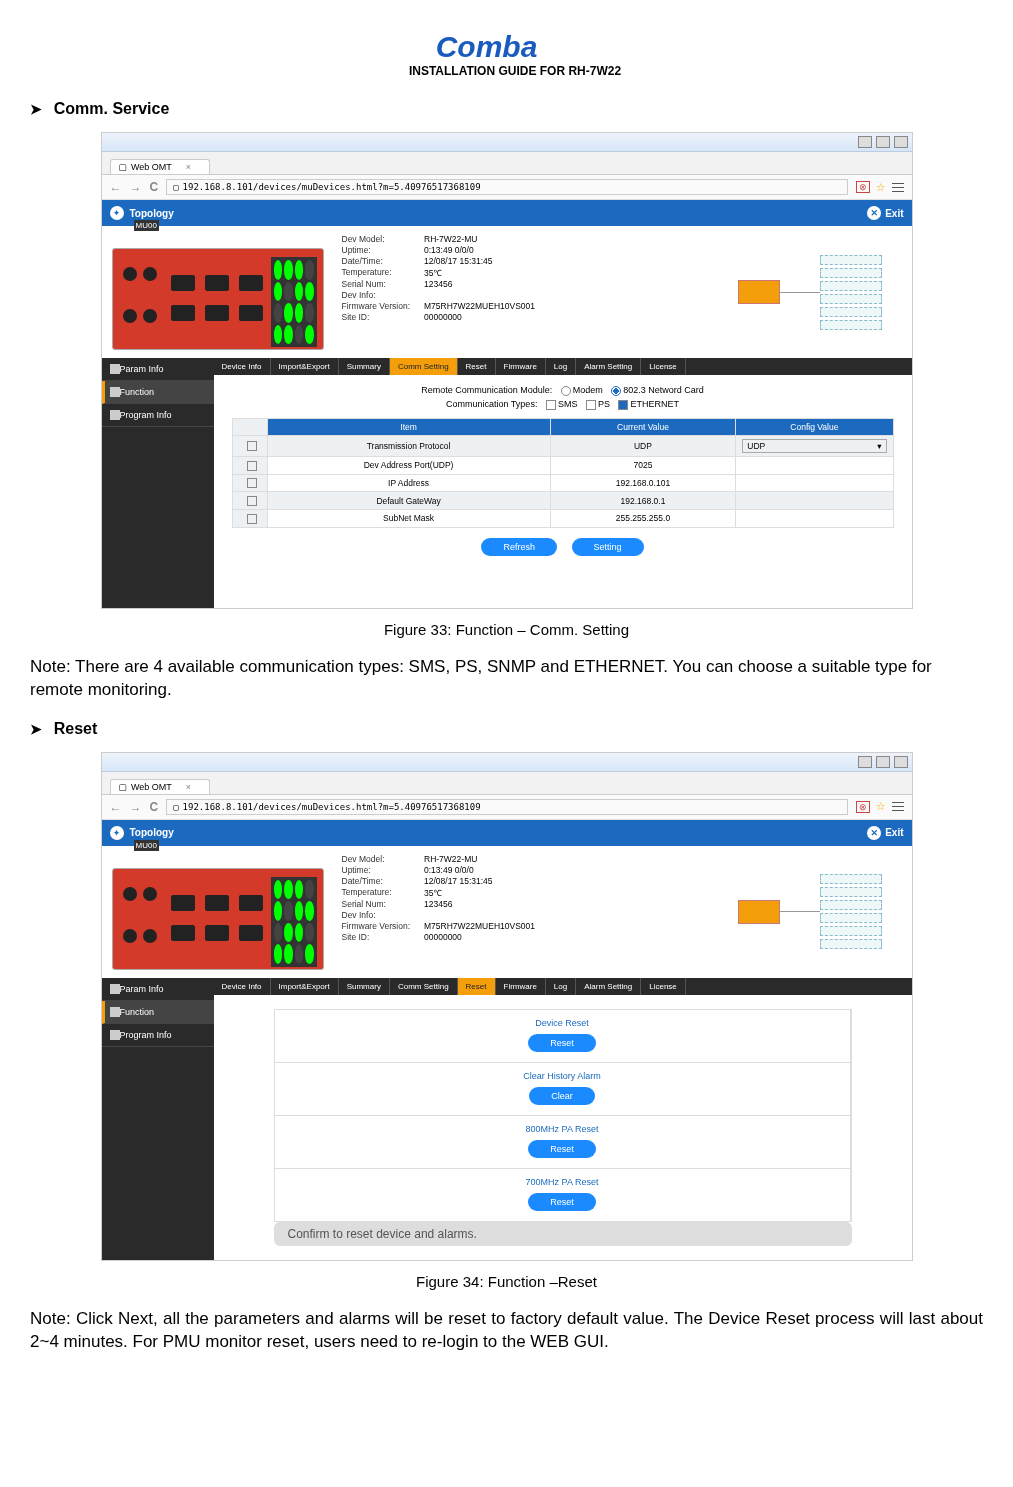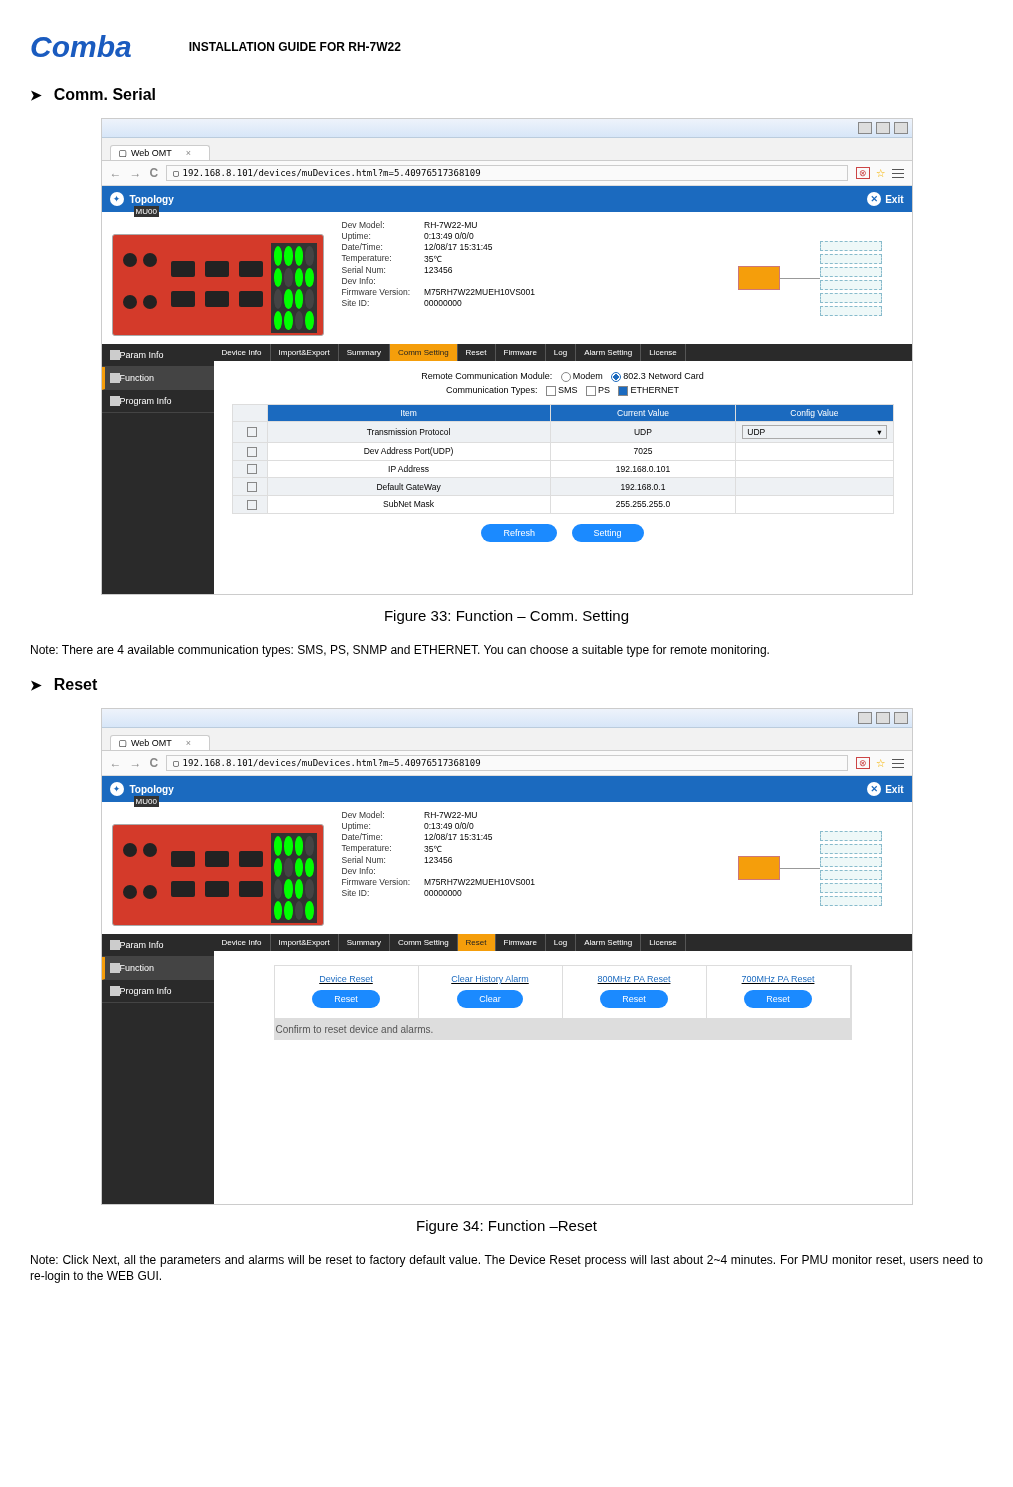--- a/index.html
+++ b/index.html
@@ -8,20 +8,21 @@
     padding: 30px 30px 20px 30px;
     color: #000;
     background: #fff;
     width: 1013px;
     box-sizing: border-box;
   }
   .header {
     display: flex;
     align-items: center;
     margin-bottom: 22px;
+    flex-direction: column;
   }
   .logo {
     font-family: Arial, sans-serif;
     font-size: 30px;
     font-weight: bold;
     font-style: italic;
     color: #1a5bbf;
     margin-right: 40px;
   }
   .doc-title {
@@ -319,64 +320,64 @@
     display: inline-block;
     background: #1b8aff;
     color: #fff;
     padding: 4px 22px;
     border-radius: 14px;
     font-size: 9px;
     margin: 0 6px;
   }
   .reset-grid {
     display: grid;
-    grid-template-columns: 1fr 1fr 1fr 1fr;
+    grid-template-columns: 1fr;
     border: 1px solid #ddd;
     border-bottom: none;
-    text-decoration: underline;
   }
   .reset-cell {
     border-right: 1px solid #ddd;
     border-bottom: 1px solid #ddd;
     text-align: center;
     padding: 8px 4px 10px 4px;
   }
   .reset-cell .label {
     color: #1b6abf;
     margin-bottom: 6px;
   }
   .confirm-bar {
     background: #ddd;
-    padding: 5px 2px;
-    font-size: 10px;
+    padding: 5px 14px;
+    font-size: 12px;
     color: #555;
+    border-radius: 6px;
   }
   .caption {
     text-align: center;
     font-size: 15px;
     margin: 12px 0 18px 0;
   }
   .note {
-    font-size: 12px;
+    font-size: 17px;
     line-height: 1.35;
     margin: 0 0 18px 0;
   }
   .note.justify {
     text-align: justify;
   }
 </style>
 </head>
 <body>
 
 <div class="header">
   <div class="logo">Comba</div>
   <div class="doc-title">INSTALLATION GUIDE FOR RH-7W22</div>
 </div>
 
-<div class="section-head">Comm. Serial</div>
+<div class="section-head">Comm. Service</div>
 
 <div class="screenshot">
   <div class="win-title">
     <div class="win-btn"></div>
     <div class="win-btn"></div>
     <div class="win-btn"></div>
   </div>
   <div class="tabbar">
     <div class="browser-tab">
       <span>▢</span>

